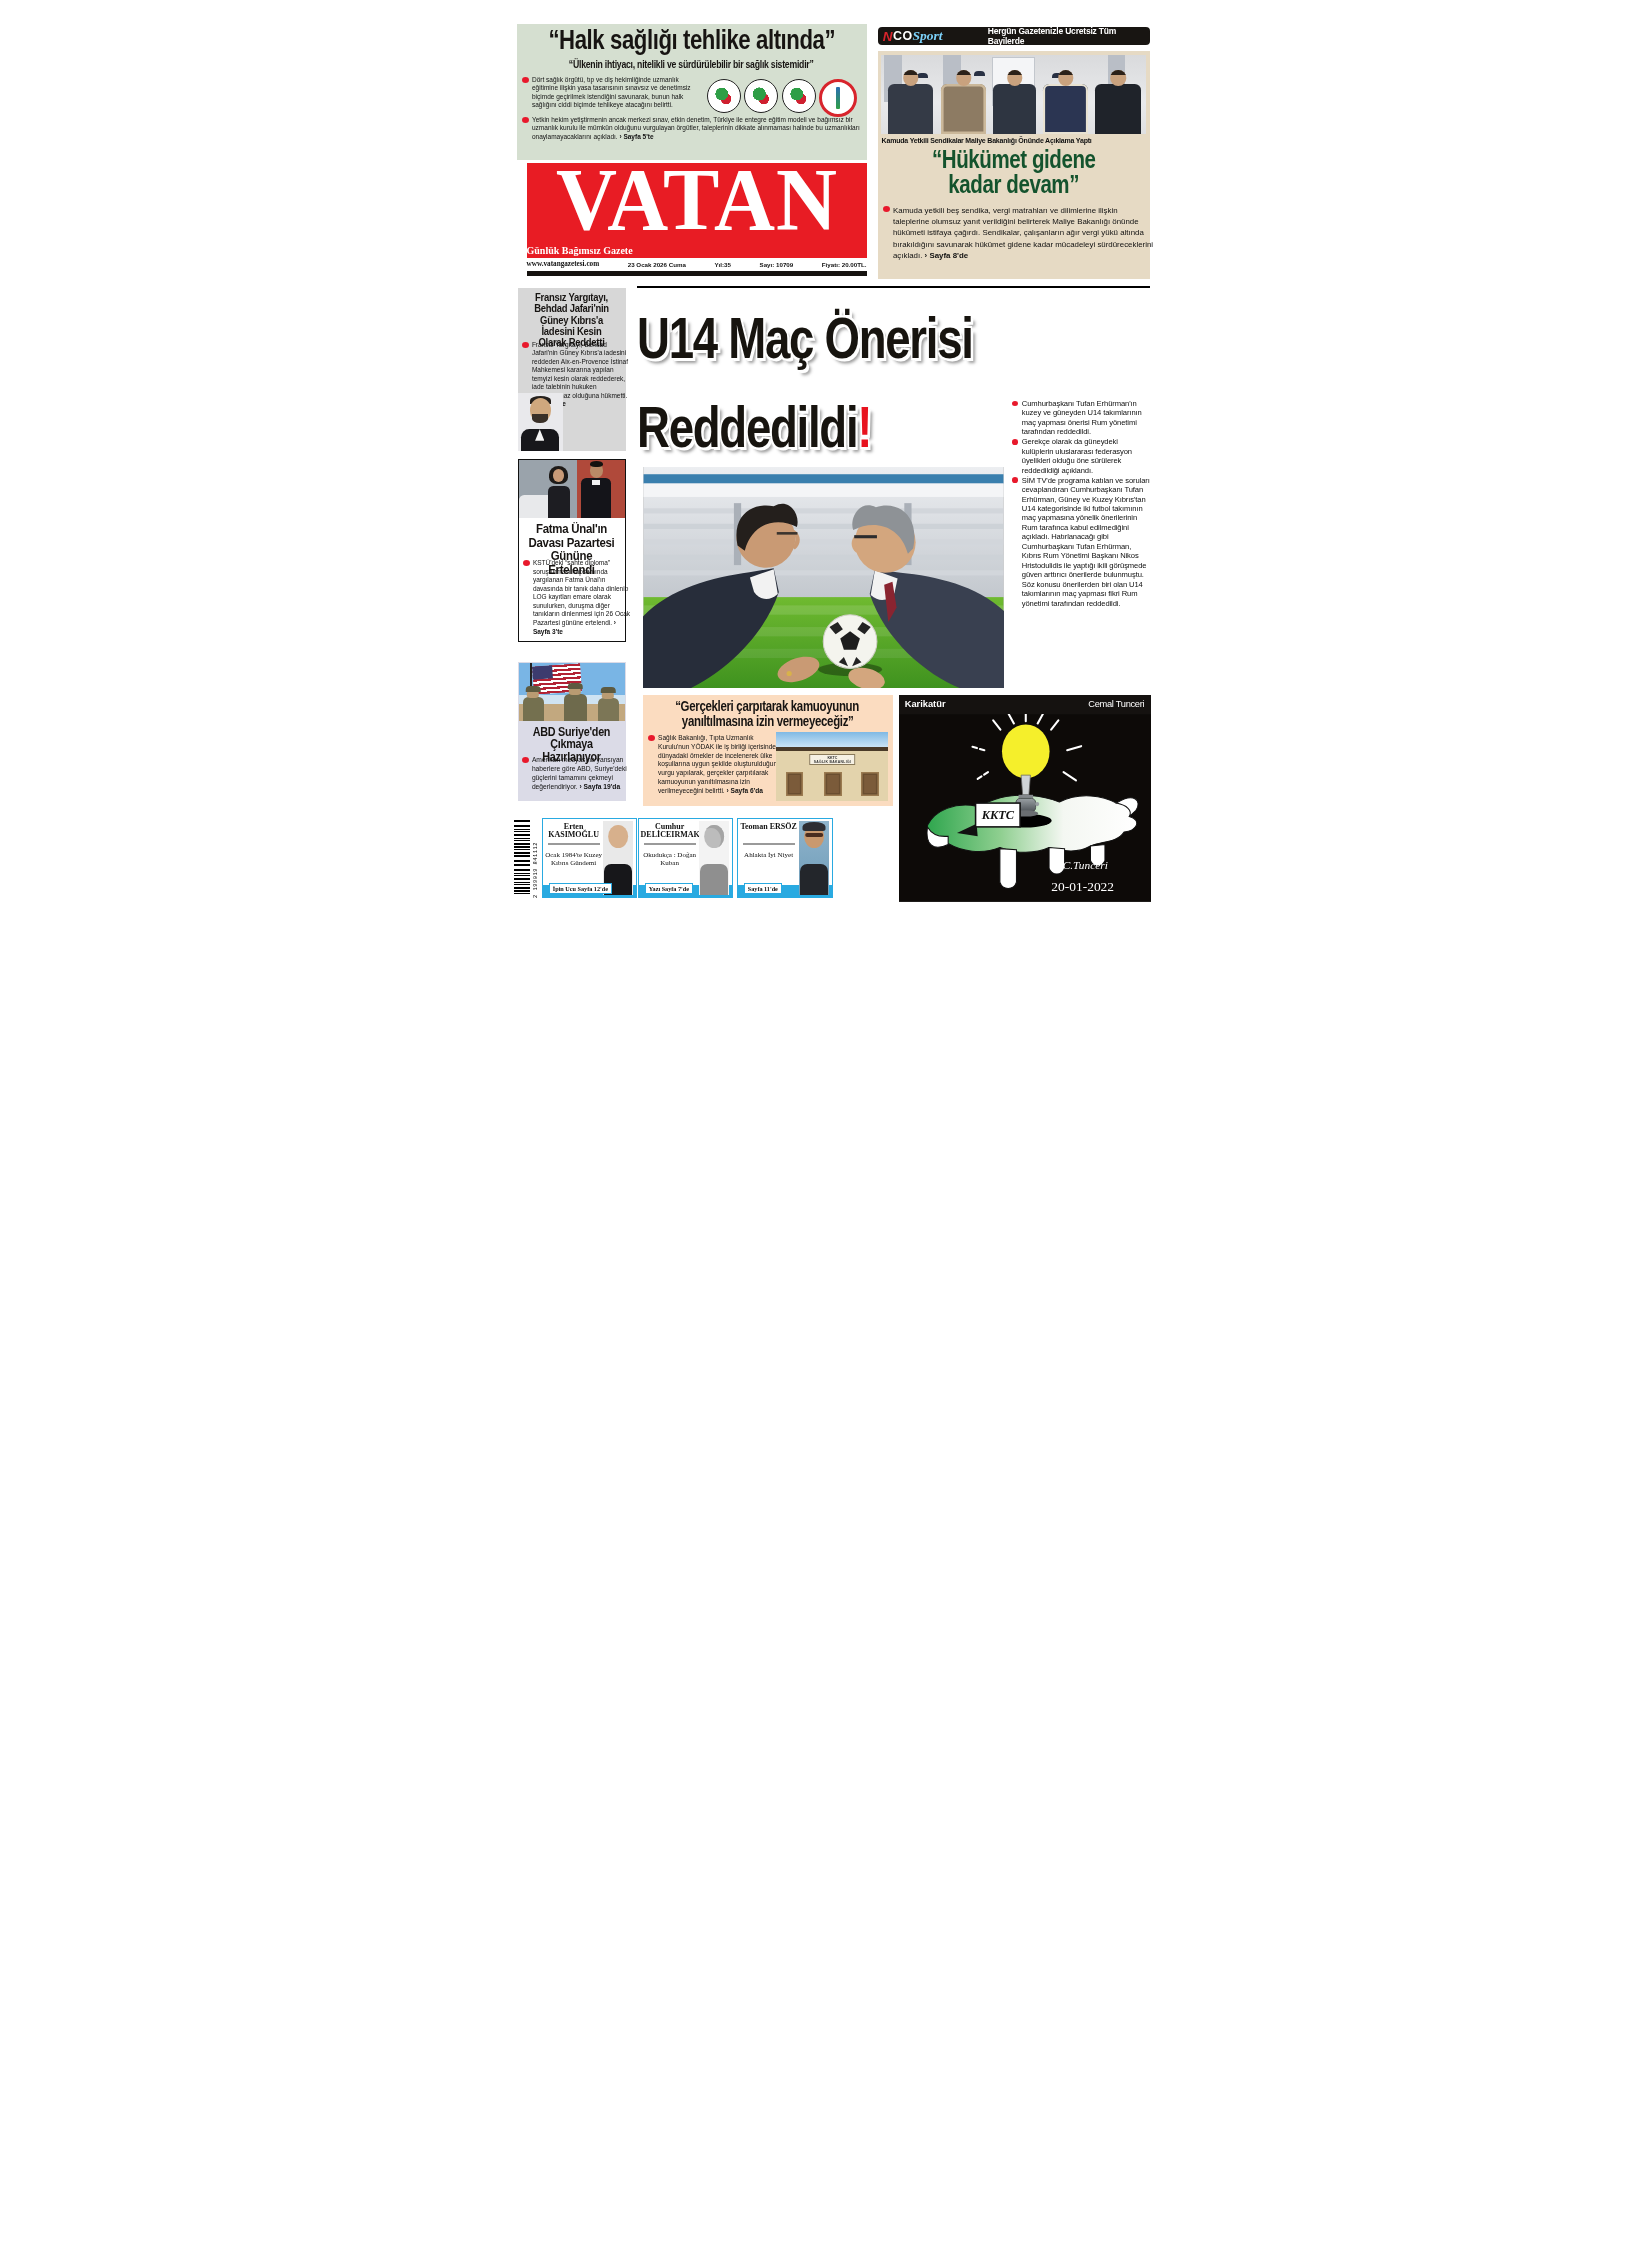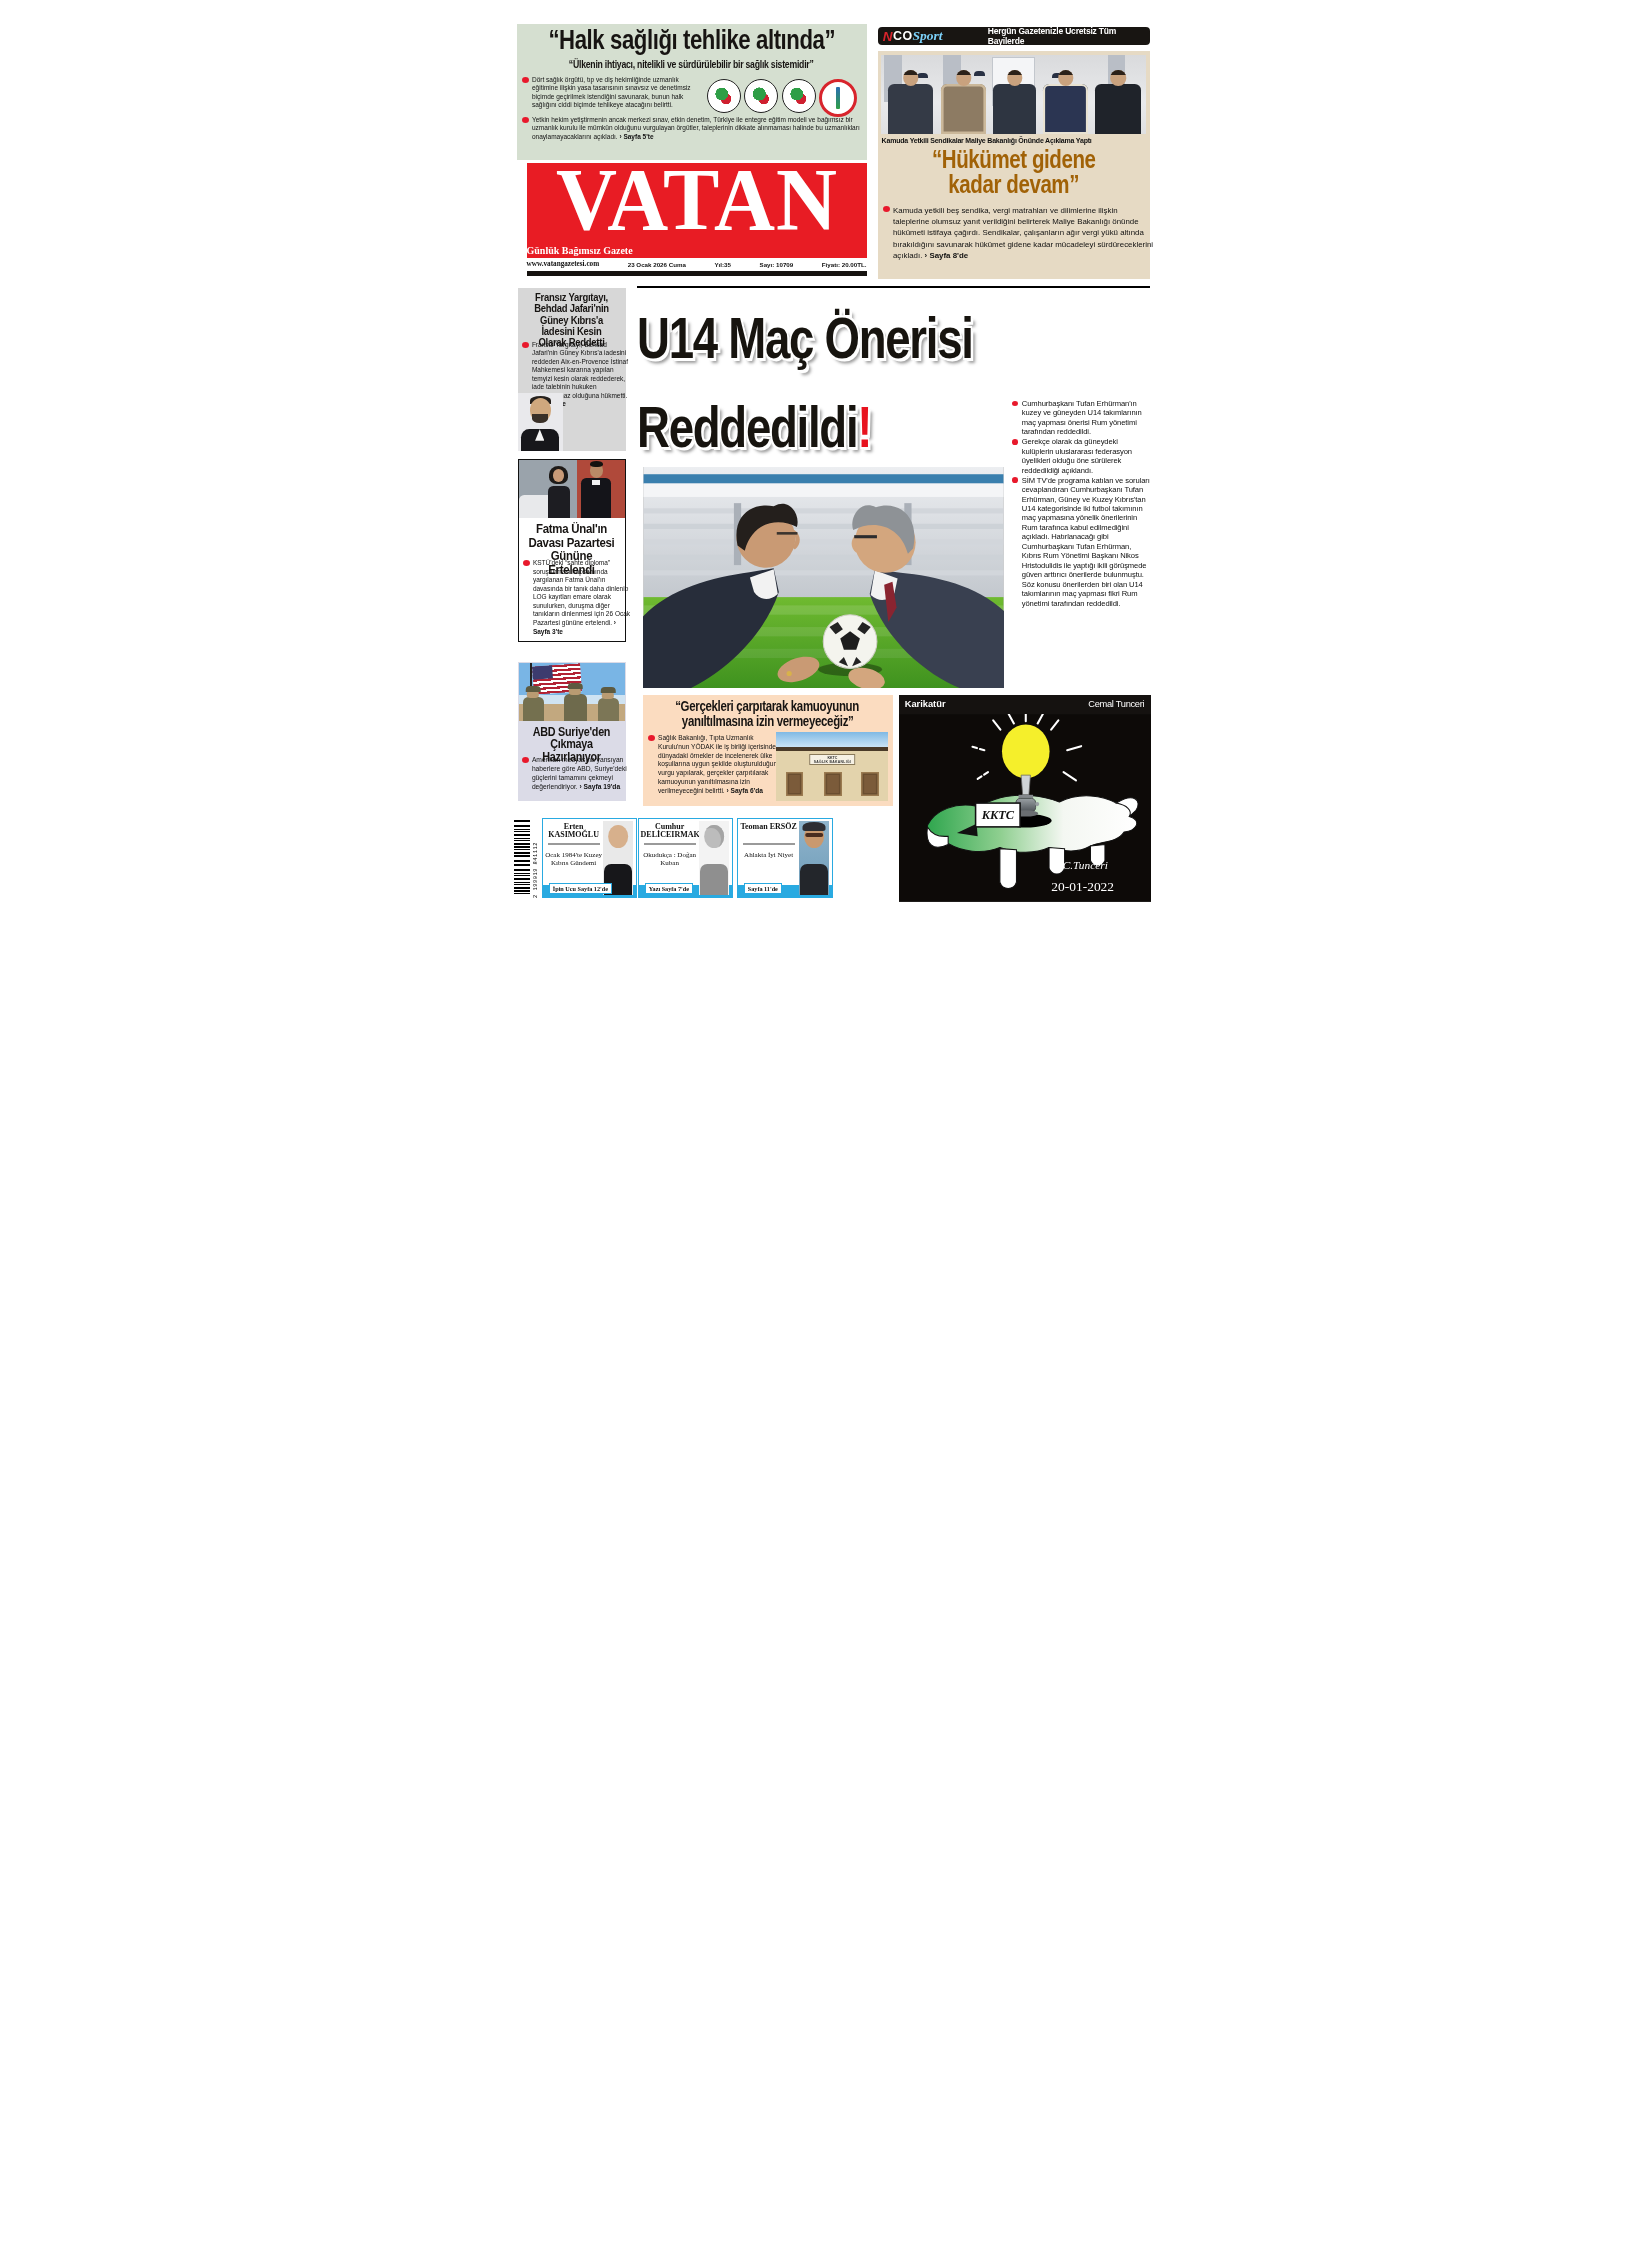--- a/index.html
+++ b/index.html
@@ -34,21 +34,21 @@
   
   .beige{left:383px;top:51px;width:272px;height:228px;background:#e6dac4;}
   .u-photo{position:absolute;left:3.6px;top:3.6px;width:265px;height:79px;background:linear-gradient(#d9dadc,#e9eaec 60%,#dfe0e2);overflow:hidden;}
   .u-photo .win{position:absolute;top:0;bottom:40%;width:17.6px;background:#b9bec6;}
   .u-photo .door{position:absolute;left:111px;top:2.1px;width:41px;height:47px;background:#f4f5f7;border:1.6px solid #c3c7cd;}
   .cap{position:absolute;width:11.4px;height:5.2px;border-radius:4.1px 4.1px 0 0;background:#283043;}
   .man{position:absolute;bottom:0;height:50px;border-radius:6.2px 6.2px 0 0;}
   .man .hd{position:absolute;top:-13.5px;left:50%;transform:translateX(-50%);width:15.5px;height:15.5px;border-radius:50%;background:#c9a27e;overflow:hidden;}
   .man .hd::before{content:"";position:absolute;top:0;left:0;right:0;height:5.2px;background:#2b2119;}
   .u-cap{position:absolute;left:4.1px;top:86px;width:265px;font-weight:700;font-size:7px;color:#111;letter-spacing:-0.2px;}
-  .u-head{position:absolute;left:0;top:96px;width:100%;text-align:center;font-weight:900;color:#a16207;font-size:25px;line-height:.98;letter-spacing:-0.5px;}
+  .u-head{position:absolute;left:0;top:96px;width:100%;text-align:center;font-weight:900;color:#14532d;font-size:25px;line-height:.98;letter-spacing:-0.5px;}
   .u-body{position:absolute;left:5.2px;top:154px;width:261px;font-size:7.9px;line-height:1.42;color:#111;}
 
   
   .mast{left:32px;top:163px;width:340px;height:95px;background:#e81c24;}
   .mast .title{position:absolute;top:-7.2px;left:0;width:100%;text-align:center;color:#fff;font-family:"Liberation Serif",serif;font-weight:700;font-size:88px;line-height:1;transform:scaleX(.96);letter-spacing:1px;}
   .mast .sub{position:absolute;bottom:2.1px;left:0;width:100%;color:#fff;font-family:"Liberation Serif",serif;font-weight:700;font-size:10px;}
   .info{left:32px;top:258px;width:340px;height:12.4px;background:#fff;display:flex;align-items:center;justify-content:space-between;font-size:6.2px;font-weight:700;color:#111;}
   .info .site{font-family:"Liberation Serif",serif;font-size:7.2px;}
   .bar{left:32px;top:271px;width:340px;height:4.7px;background:#15120f;}
 

